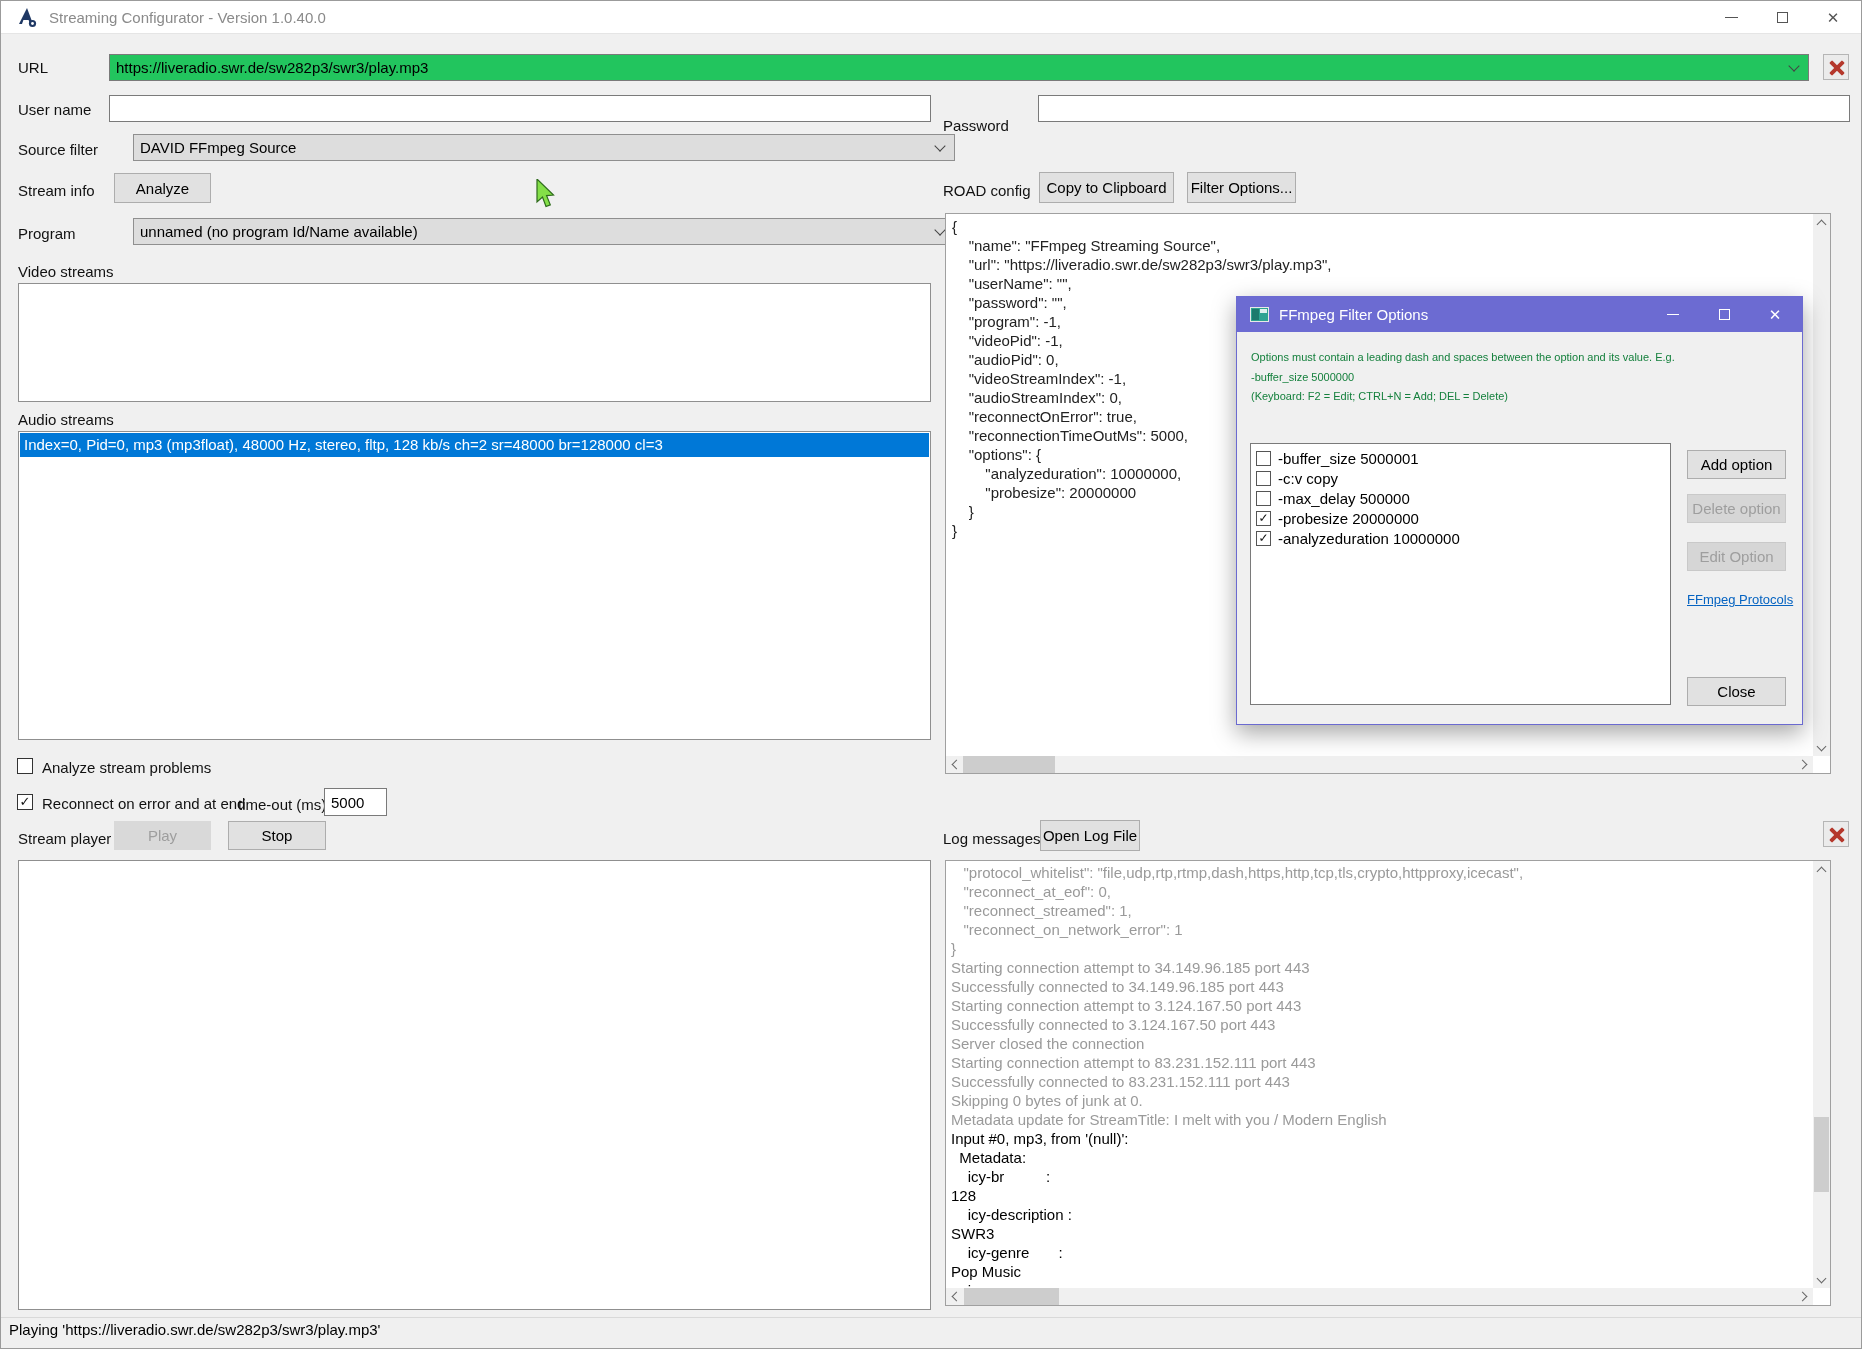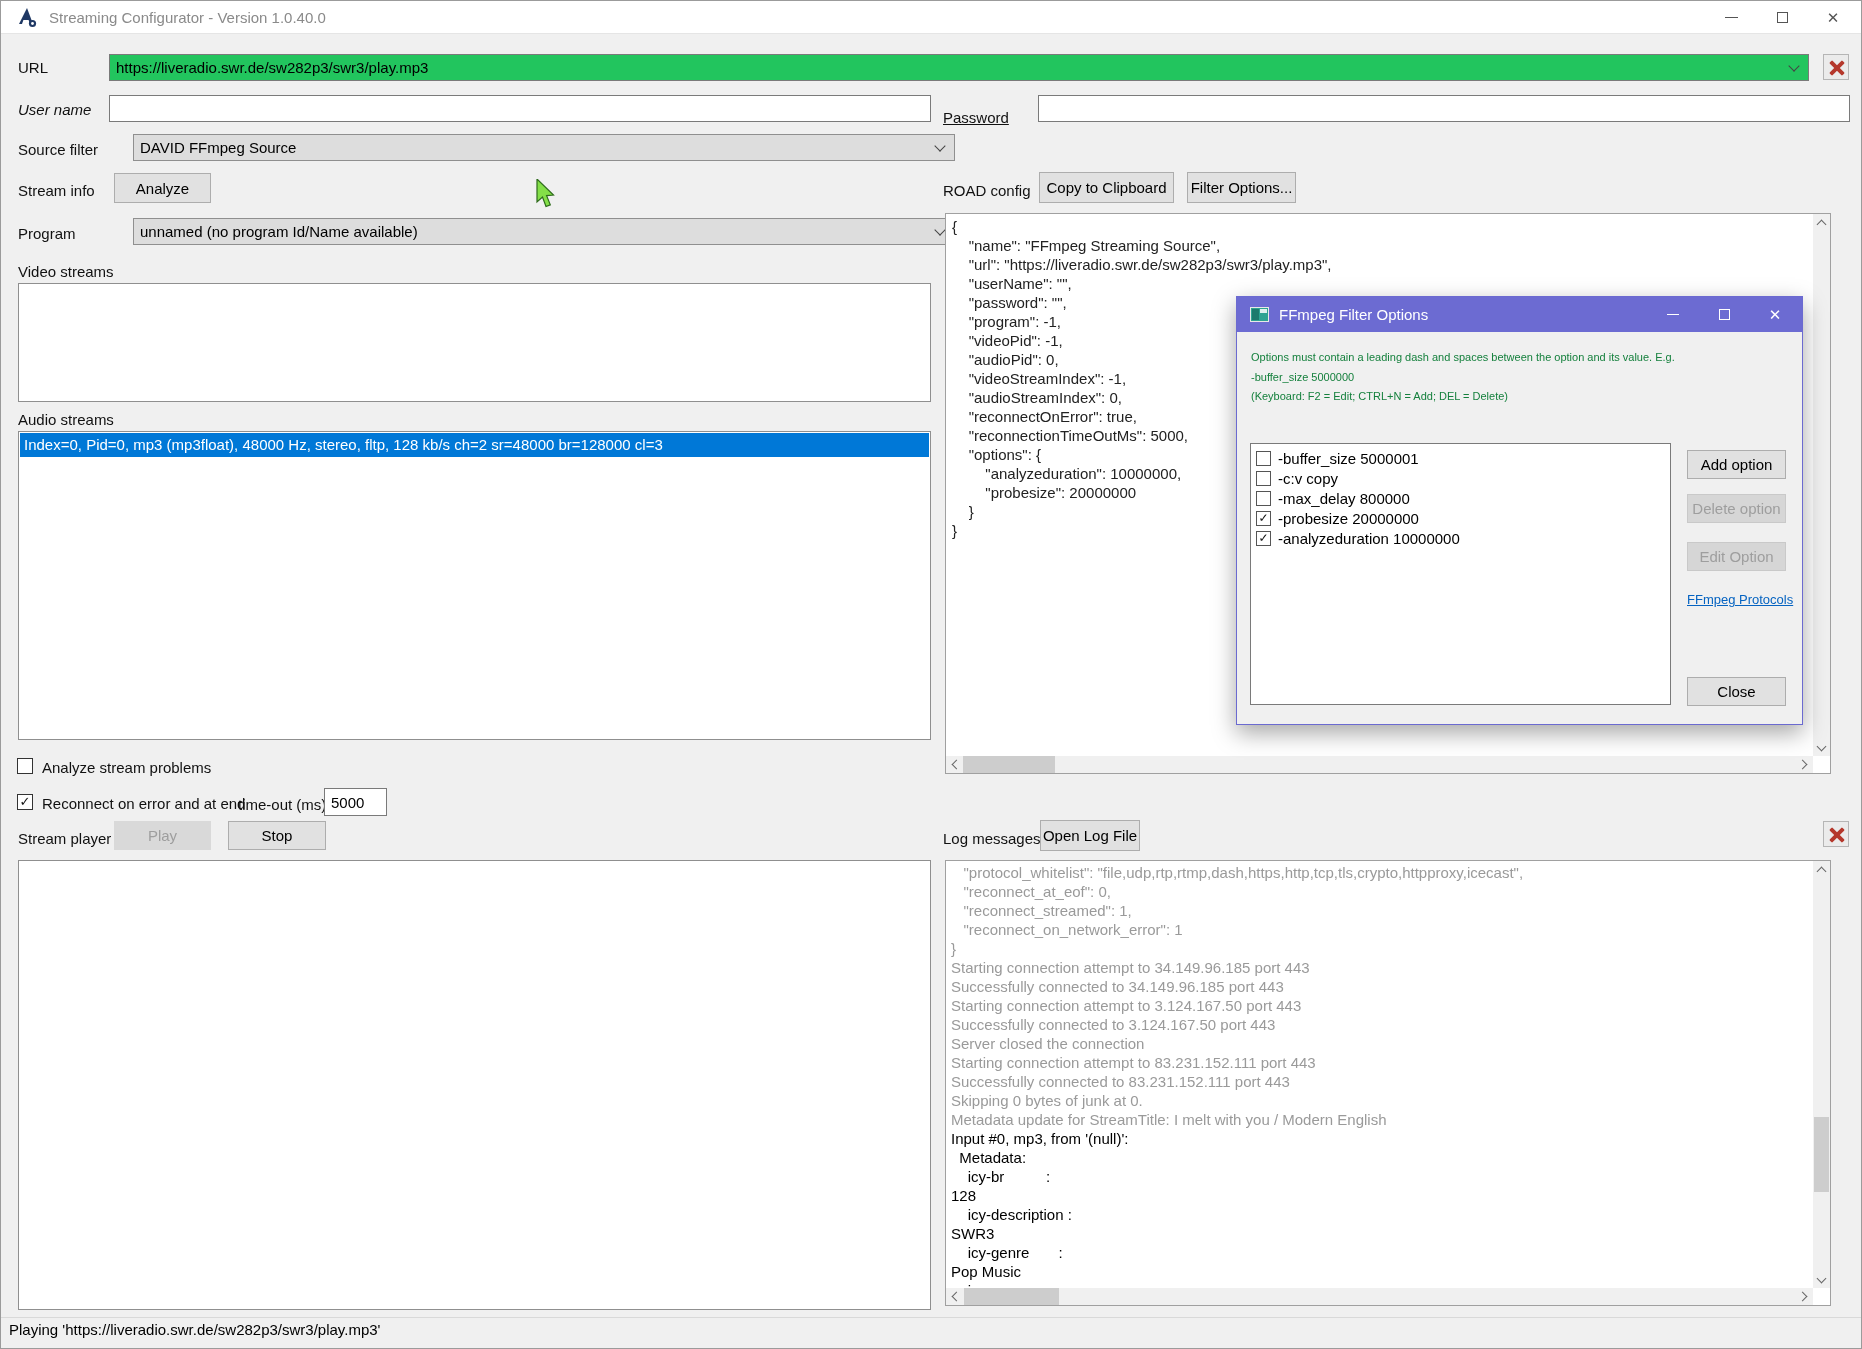--- a/index.html
+++ b/index.html
@@ -91,23 +91,23 @@
   <div class="lbl" style="left:17px; top:58px;">URL</div>
   <div class="combo white" style="left:108px; top:53px; width:1700px; height:27px;">
     <span>https://liveradio.swr.de/sw282p3/swr3/play.mp3</span>
     <span class="chev down"></span>
   </div>
   <div class="redx" style="left:1822px; top:53px;">
       <i class="a"></i>
       <i class="b"></i>
     </div>
 
-  <div class="lbl" style="left:17px; top:100px;font-style:italic;">User name</div>
+  <div class="lbl" style="left:17px; top:100px;">User name</div>
   <input class="tbox" style="left: 108px; top: 94px; width: 822px; height: 27px;" value="">
-  <div class="lbl" style="left:942px; top:108px;text-decoration:underline;">Password</div>
+  <div class="lbl" style="left:942px; top:116px;">Password</div>
   <input class="tbox" style="left: 1037px; top: 94px; width: 812px; height: 27px;" value="">
 
   <div class="lbl" style="left:17px; top:140px;">Source filter</div>
   <div class="combo" style="left:108px; top:133px; width:822px; height:27px;margin-left:24px;">
     <span>DAVID FFmpeg Source</span>
     <span class="chev down"></span>
   </div>
 
   <div class="lbl" style="left:17px; top:181px;">Stream info</div>
   <div class="btn" style="left:113px; top:172px; width:97px; height:30px;">Analyze</div>
@@ -260,21 +260,21 @@
         <div class="optrow">
           <span class="ocb"></span>
           <span class="olabel">-buffer_size 5000001</span>
         </div>
         <div class="optrow">
           <span class="ocb"></span>
           <span class="olabel">-c:v copy</span>
         </div>
         <div class="optrow">
           <span class="ocb"></span>
-          <span class="olabel">-max_delay 800000</span>
+          <span class="olabel">-max_delay 500000</span>
         </div>
         <div class="optrow">
           <span class="ocb">✓</span>
           <span class="olabel">-probesize 20000000</span>
         </div>
         <div class="optrow">
           <span class="ocb">✓</span>
           <span class="olabel">-analyzeduration 10000000</span>
         </div>
       </div>

